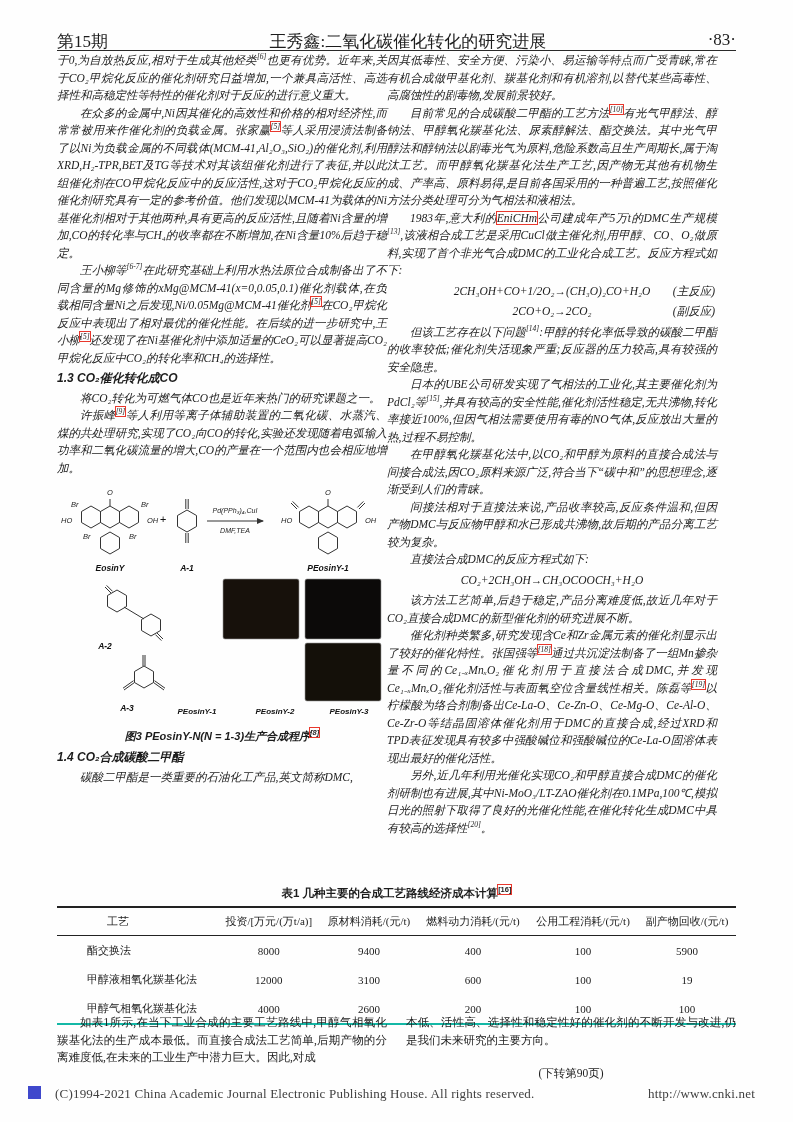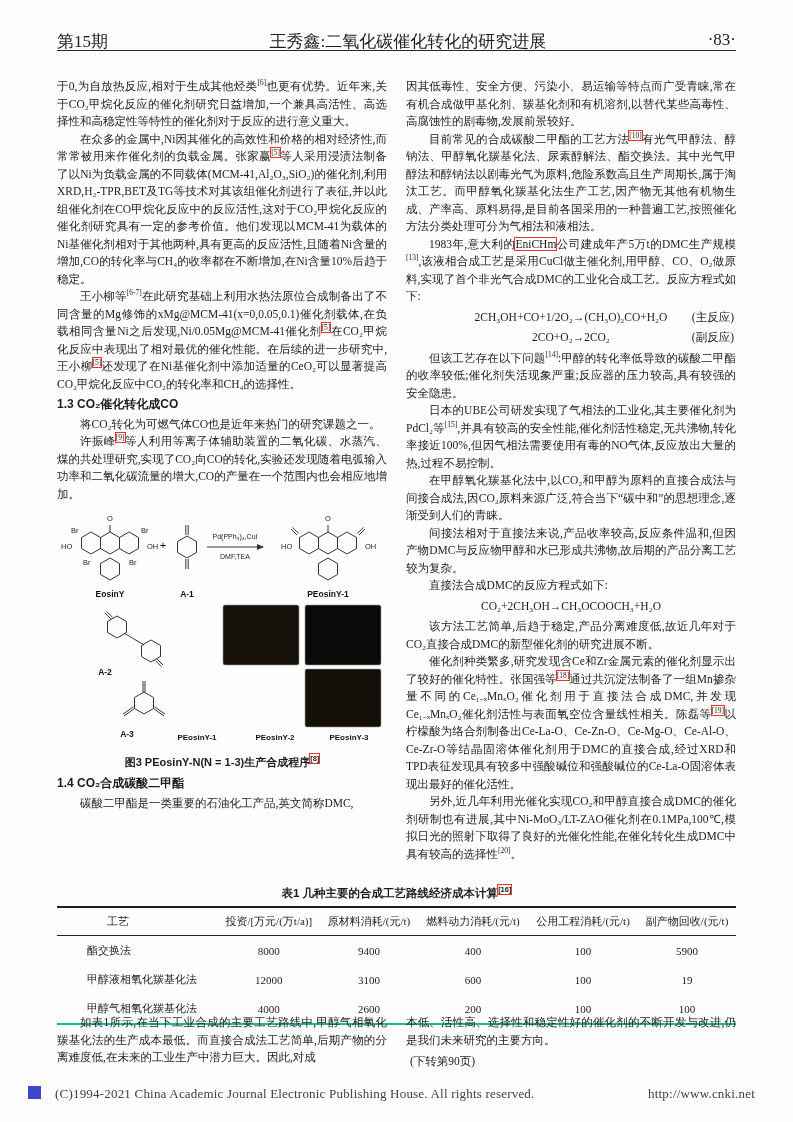--- a/index.html
+++ b/index.html
@@ -1,21 +1,21 @@
 <!DOCTYPE html>
 <html><head>
 <meta charset="utf-8">
 <style>
   html,body{margin:0;padding:0;}
   body{width:793px;height:1122px;position:relative;background:#fefefe;color:#1c1c1c;
        font-family:"Liberation Serif", serif;overflow:hidden;}
   .page-header{position:absolute;top:30px;left:57px;width:679px;display:flex;
        justify-content:space-between;font-size:17px;}
   .header-rule{position:absolute;top:50px;left:57px;width:679px;border-top:1px solid #2a2a2a;height:0;}
-  .columns{position:absolute;top:78px;left:57px;width:679px;display:flex;gap:19px;height:824px;overflow:hidden;}
+  .columns{position:absolute;top:52px;left:57px;width:679px;display:flex;height:824px;overflow:hidden;font-style:italic;}
   .col{width:330px;font-size:11.5px;line-height:17.5px;text-align:justify;}
   p.para{margin:0;text-indent:2em;}
   p.noindent{margin:0;text-indent:0;}
   .sec-heading{font-family:"Liberation Sans",sans-serif;font-weight:bold;font-size:12px;
        margin:3px 0 2px 0;text-indent:0;}
   sup.cite{font-size:7.5px;line-height:0;}
   .box{outline:1px solid #e8372c;}
   .eq{position:relative;text-align:center;margin:3px 0;font-size:11.5px;}
   .eq .tag{position:absolute;right:2px;}
   .figure-block{margin:4px 0 2px 0;}
@@ -25,21 +25,21 @@
   .tbl-caption{text-align:center;font-family:"Liberation Sans",sans-serif;font-weight:bold;
        font-size:11.5px;margin-bottom:5px;}
   table{width:100%;border-collapse:collapse;font-size:11px;
        border-top:2px solid #222;border-bottom:2px solid #14b8a6;}
   thead th{font-weight:normal;padding:6px 2px;border-bottom:1px solid #222;text-align:center;}
   tbody td{padding:7px 2px;text-align:center;}
   th:first-child{text-align:left;padding-left:50px;}
   td:first-child{text-align:left;padding-left:30px;}
   .bottom-cols{position:absolute;left:57px;top:1014px;width:679px;display:flex;gap:19px;}
   .bcol{width:330px;font-size:11.5px;line-height:17.5px;text-align:justify;}
-  .continuation{text-align:left;margin:4px;}
+  .continuation{text-align:center;margin:16px;}
   .page-footer{position:absolute;left:55px;right:38px;top:1086px;display:flex;
        justify-content:space-between;color:#404040;font-size:13px;letter-spacing:.2px;}
   .corner-mark{position:absolute;left:28px;top:1086px;width:13px;height:13px;background:#3f48cc;}
   svg text{font-family:"Liberation Sans",sans-serif;}
 </style>
 </head>
 <body>
 
 <div class="page-header">
   <span>第15期</span>

